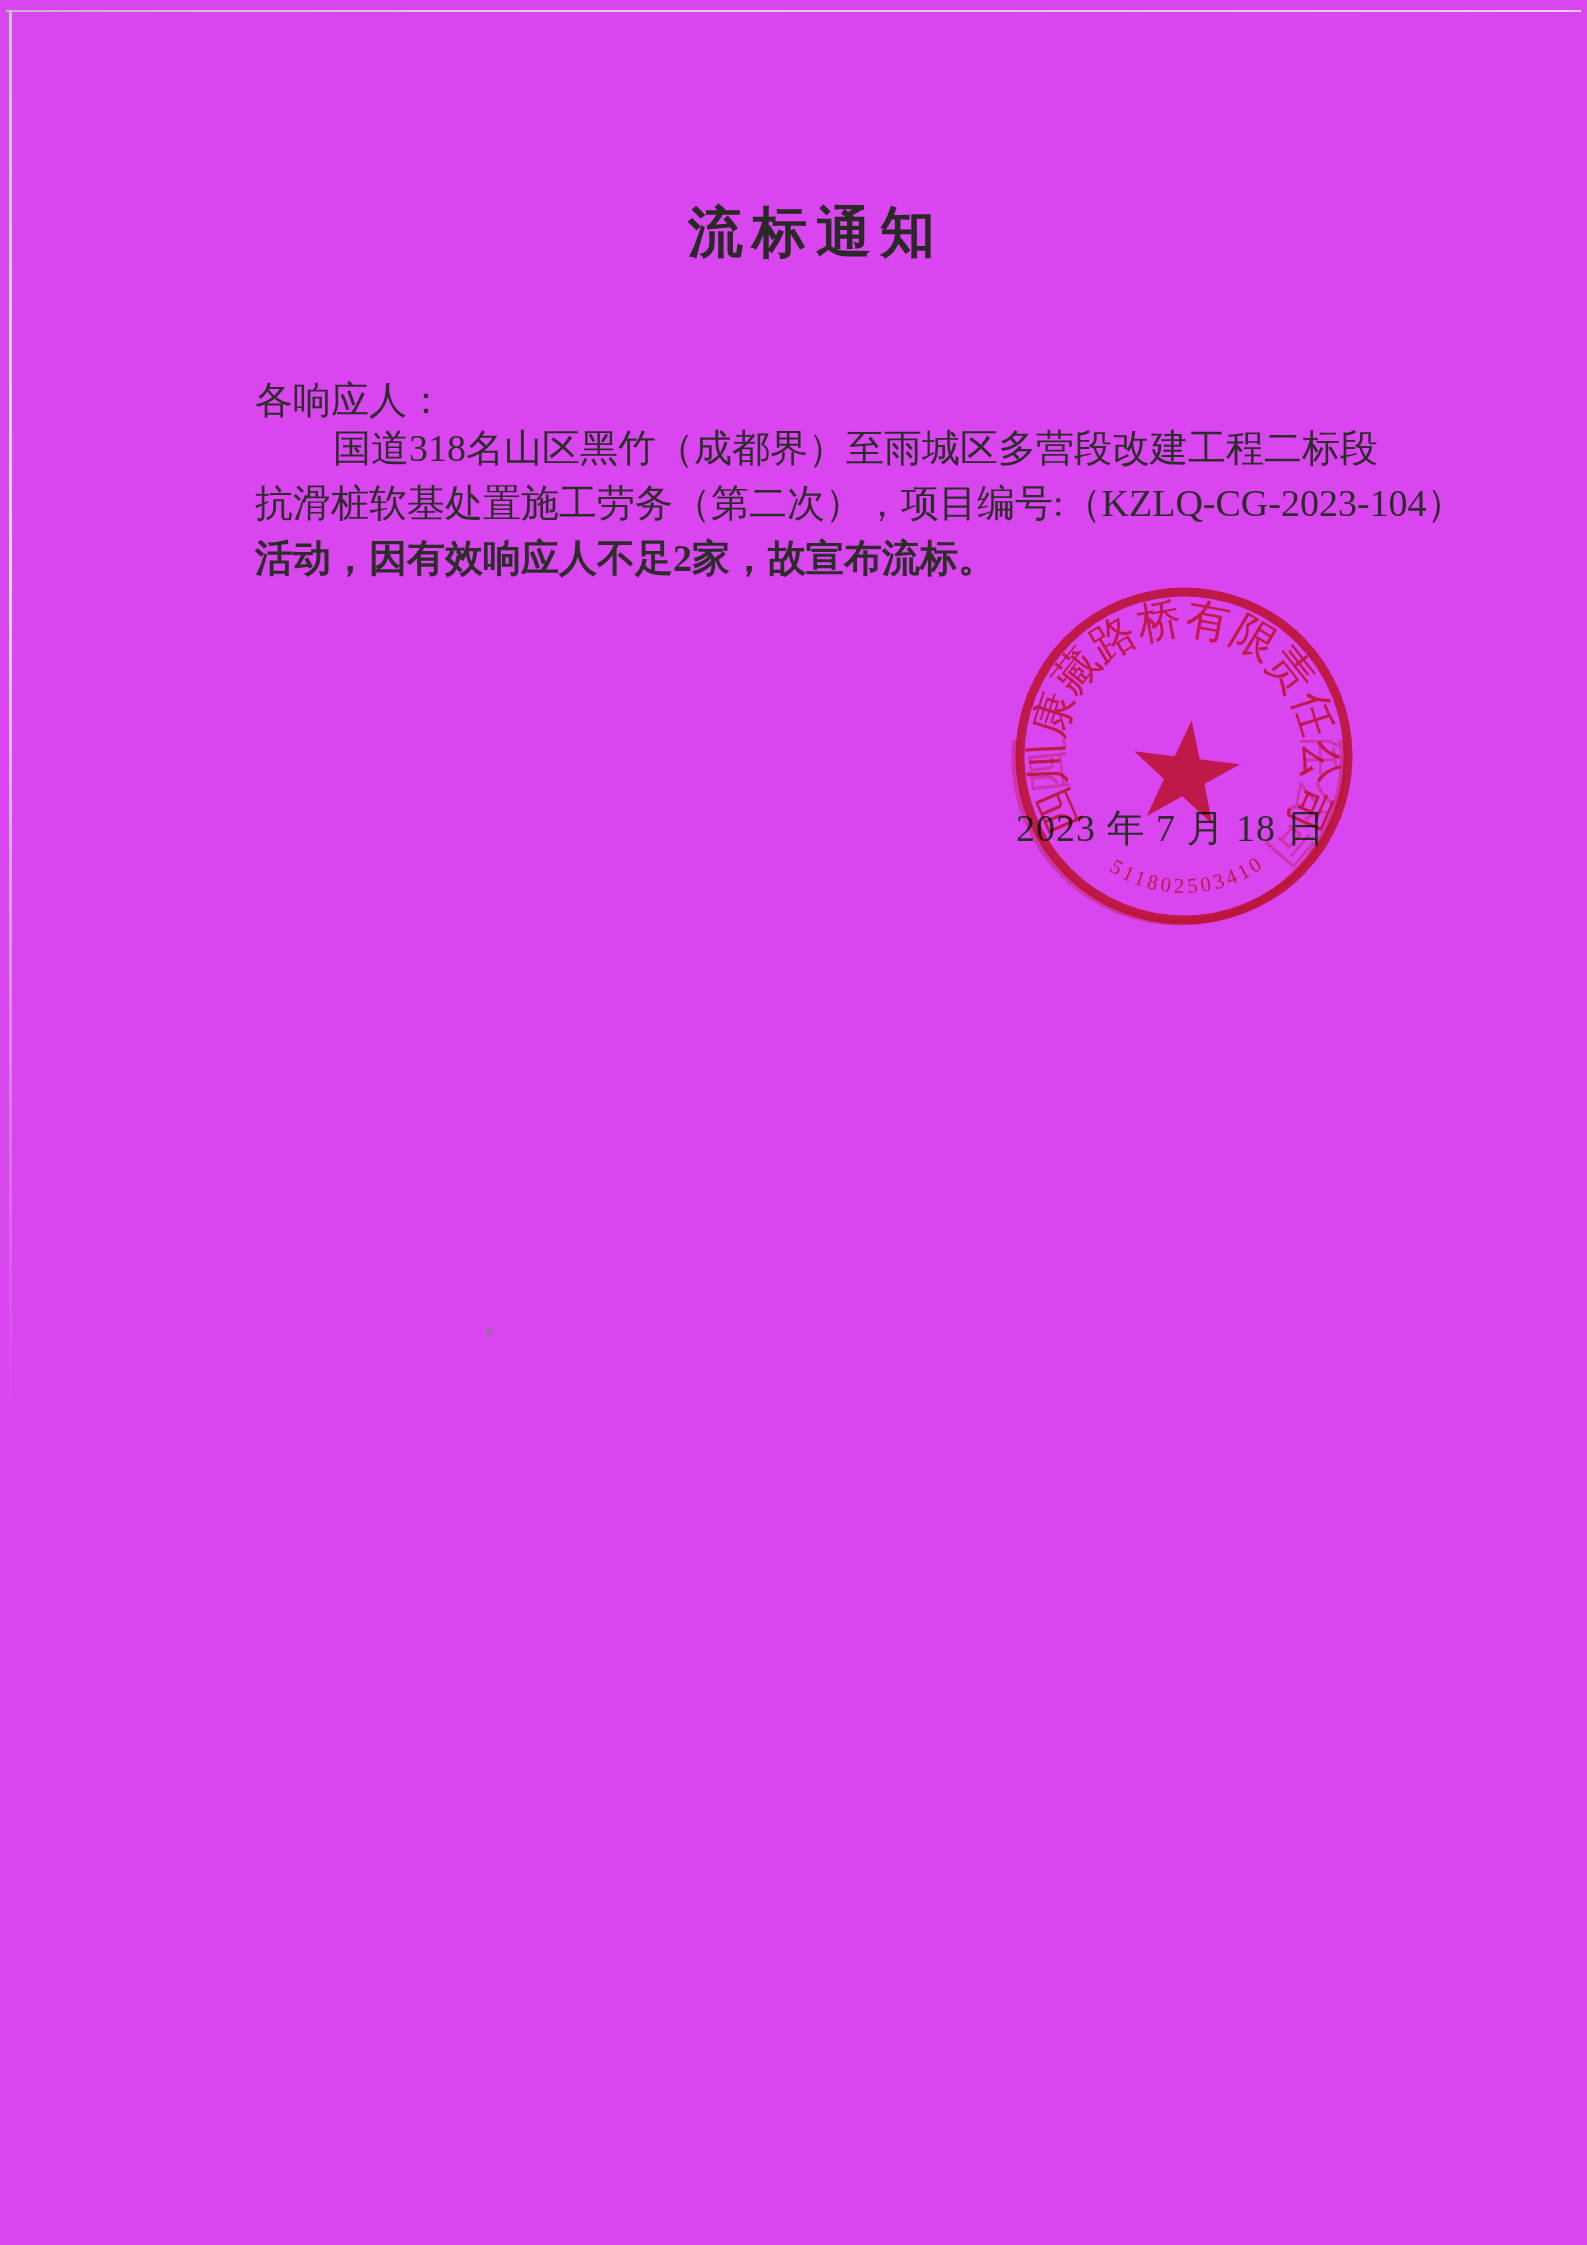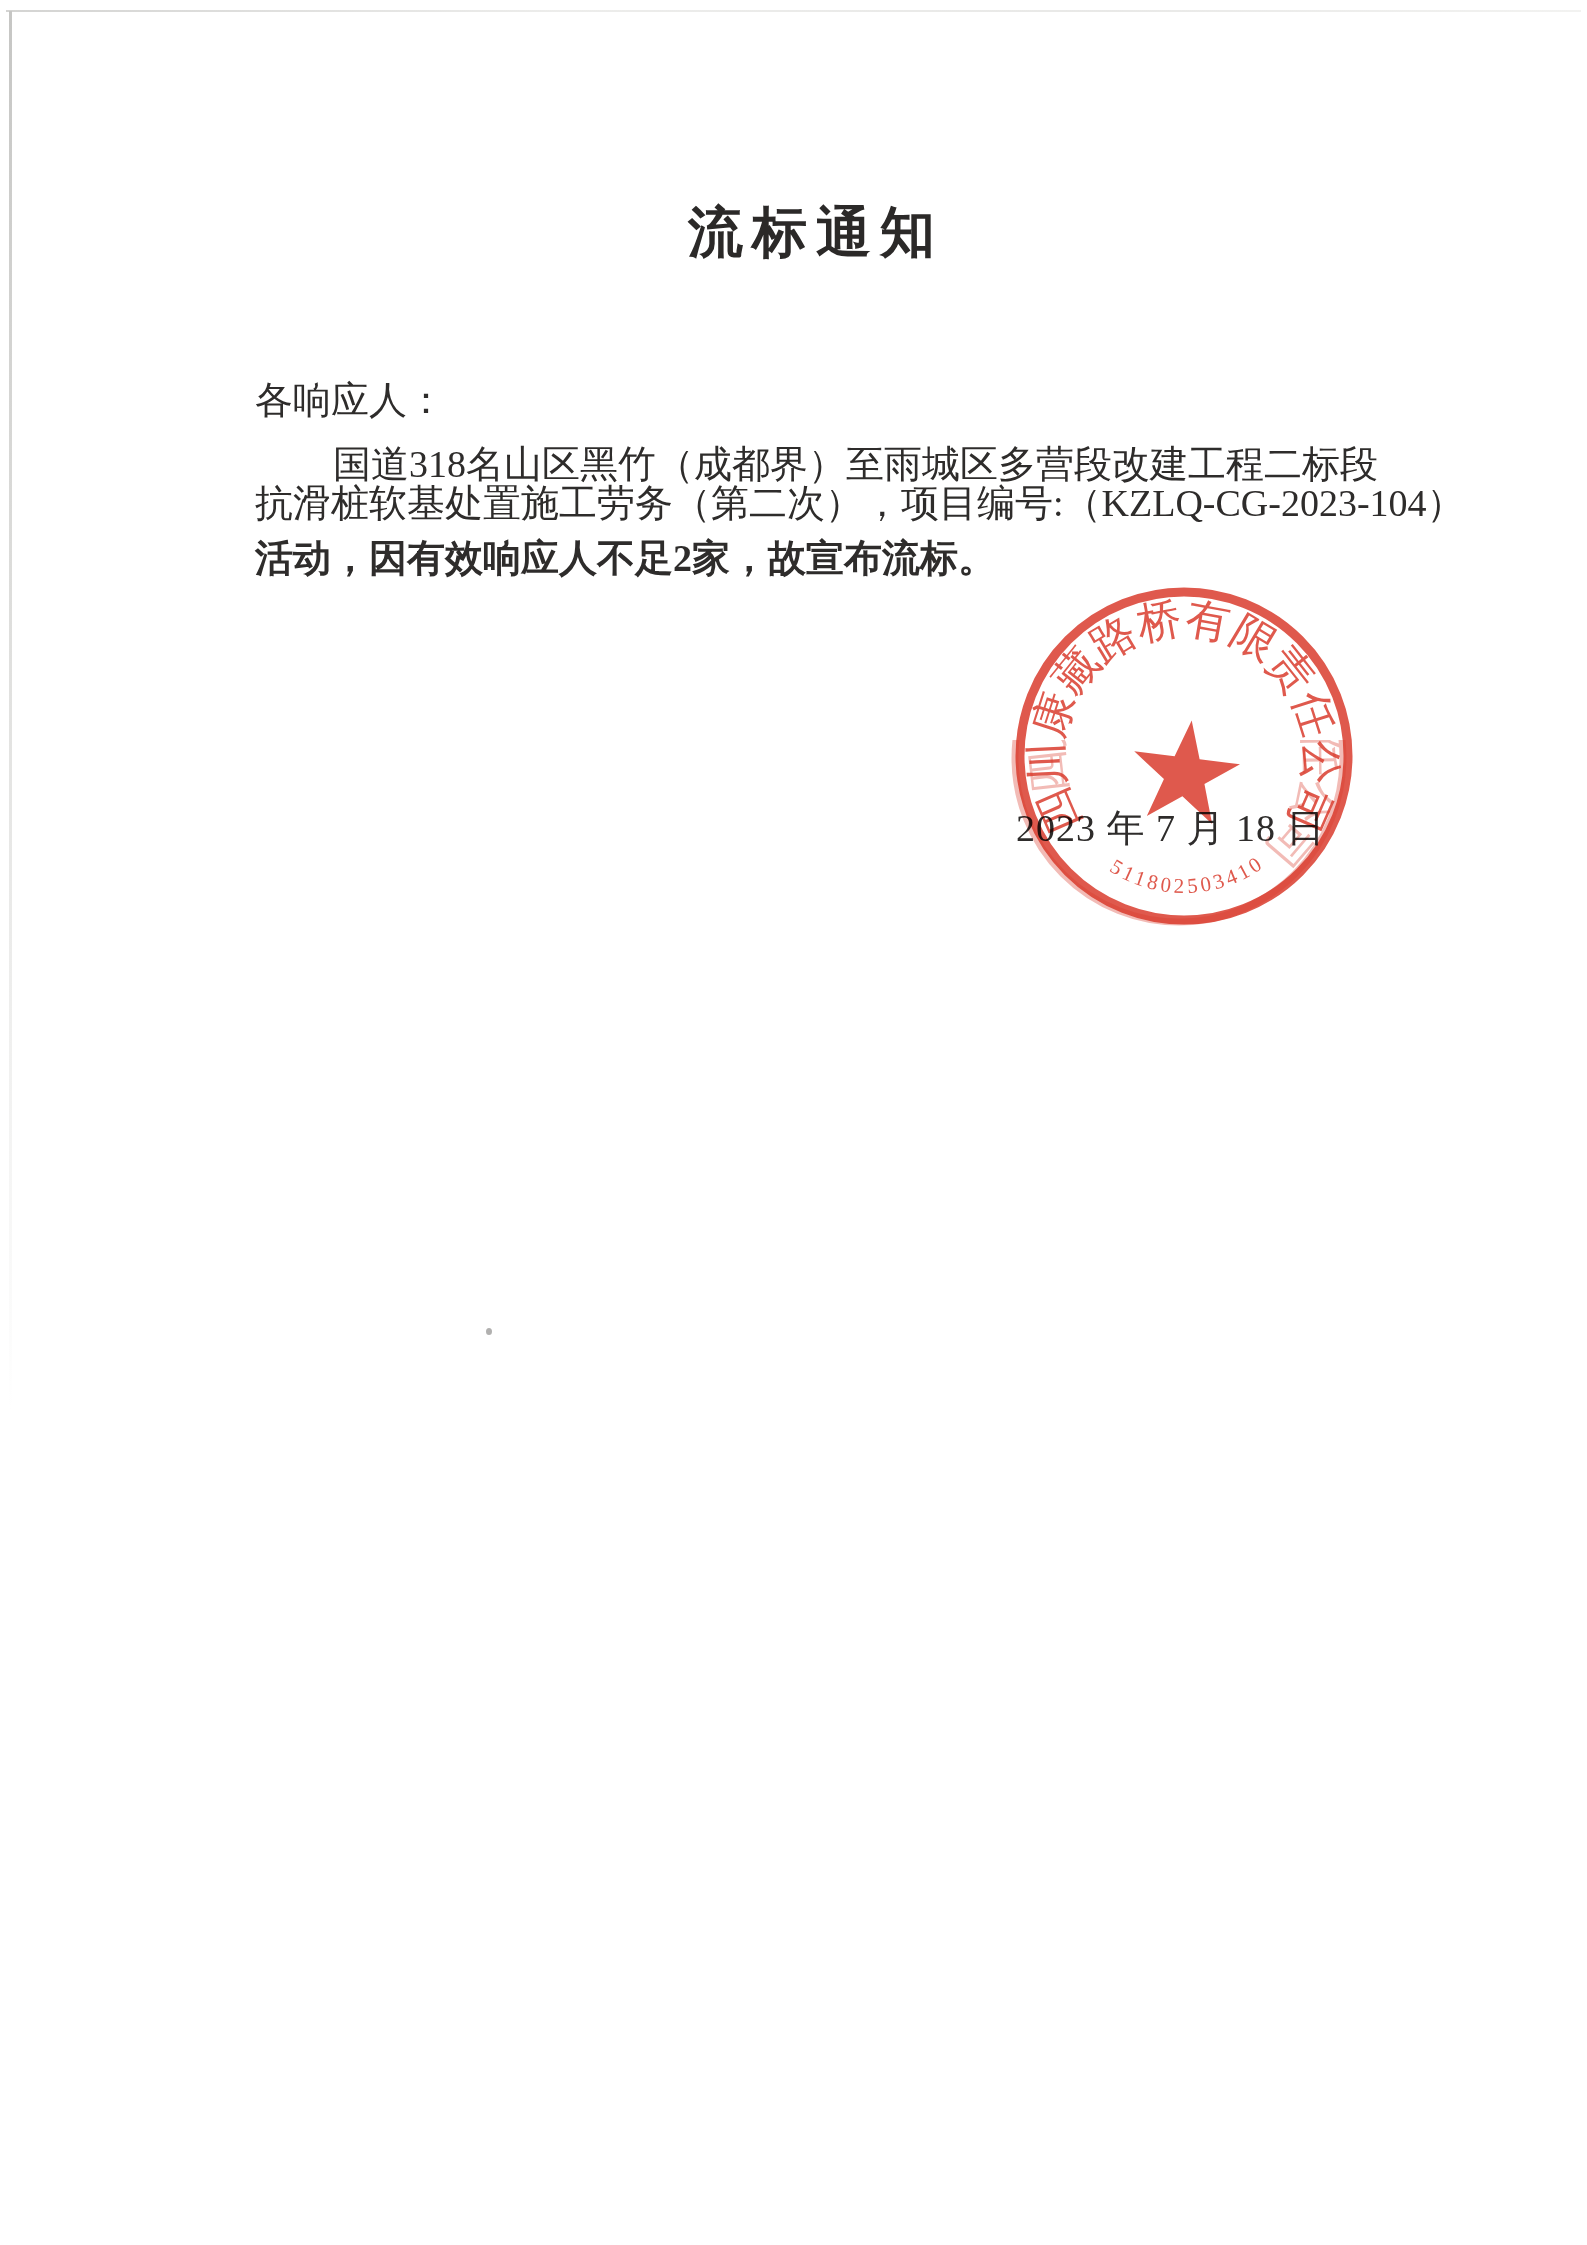--- a/index.html
+++ b/index.html
@@ -1,20 +1,20 @@
 <!DOCTYPE html>
 <html><head>
 <meta charset="utf-8">
 <style>
   html,body{margin:0;padding:0;background:#9a9a9a;}
   .page{
     position:relative;
     width:1587px;height:2245px;
     margin:0 auto;
-    background:#ffffff;
+    background:#d946ef;
     overflow:hidden;
     font-family:"Liberation Serif","DejaVu Serif",serif;
     color:#2d2b2a;
   }
   
   .edge-top{position:absolute;left:6px;top:10px;width:1575px;height:2px;
     background:linear-gradient(90deg,#c9c9c7,#e8e8e6 35%,#e3e3e1 70%,#efefed);opacity:.8;}
   .edge-left{position:absolute;left:9px;top:11px;width:3px;height:1400px;
     background:linear-gradient(180deg,#c6c6c4,#dcdcda 40%,rgba(230,230,228,0));}
   .speck{position:absolute;left:486px;top:1328px;width:6px;height:7px;
@@ -24,21 +24,21 @@
     position:absolute;left:688px;top:202px;
     font-size:55px;line-height:62px;font-weight:bold;
     letter-spacing:9px;white-space:nowrap;color:#2b2928;
   }
   .bodyline{
     position:absolute;left:255px;
     font-size:38px;line-height:48px;white-space:nowrap;
     color:#2e2c2b;
   }
   .salutation{top:376px;}
-  .l1{top:424px;text-indent:78px;margin-top:16px;}
+  .l1{top:424px;text-indent:78px;}
   .l2{top:479px;}
   .l3{top:534px;font-weight:bold;}
   .buyer{left:752px;top:696px;}
   .date{left:1016px;top:804px;letter-spacing:1px;}
 
   .stamp{
     position:absolute;left:992px;top:564px;width:384px;height:384px;
     mix-blend-mode:multiply;
   }
   .stamp text{font-family:"Liberation Serif","DejaVu Serif",serif;}

